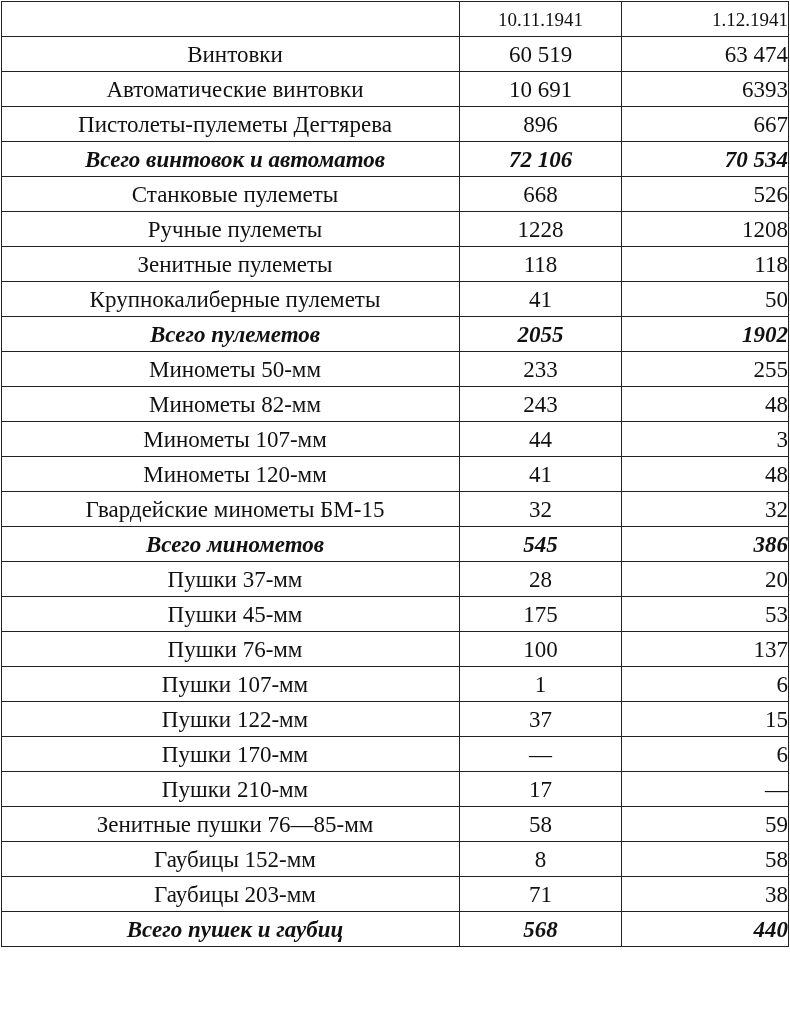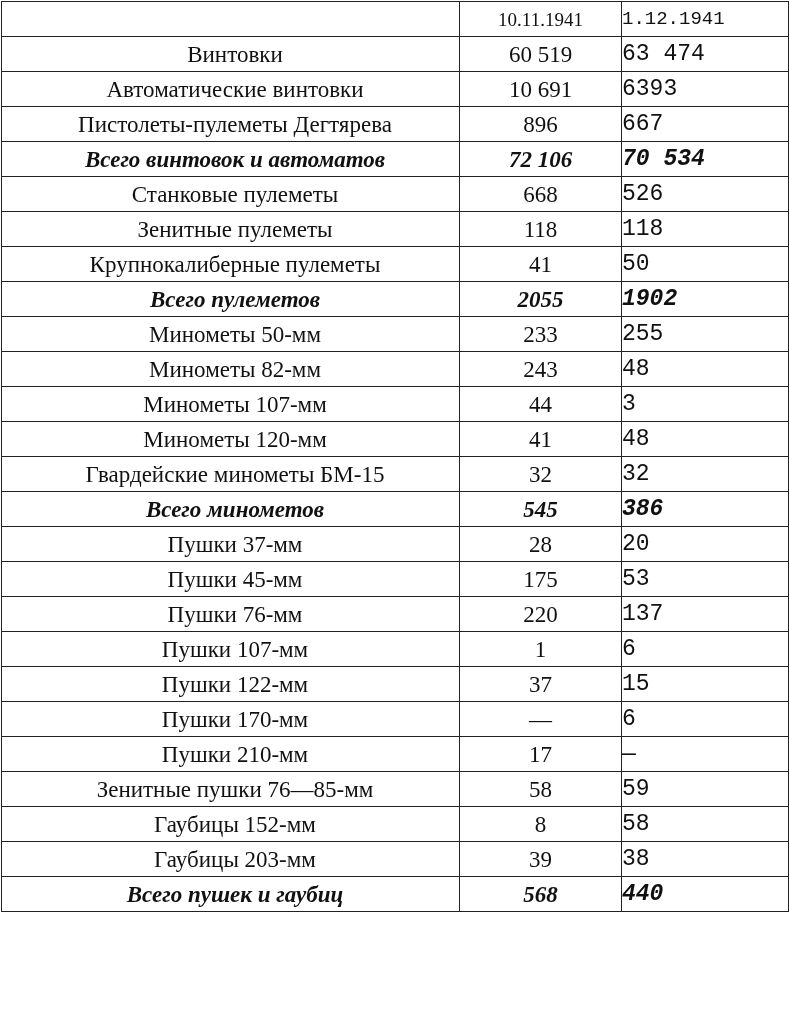--- a/index.html
+++ b/index.html
@@ -11,21 +11,21 @@
     color: #111;
     padding-left: 44px;
   }
   td {
     border: 1.5px solid #222;
     height: 35px; padding: 0; font-size: 23px; line-height: 1;
     box-sizing: border-box;
   }
   td.label { padding-left: 9px; width: 458px; text-align: center; }
   td.num { text-align: center; width: 162px; }
-  td.num2 { text-align: left; font-family: Liberation Mono, monospace; }
+  td.num2 { text-align: right; }
   tr.head td { font-size: 19px; }
   tr.total td { font-weight: bold; font-style: italic; margin-top: 25px; }
 </style>
 </head>
 <body>
 
 <table>
   <tbody id="tbody">
     <tr class="head">
       <td class="label"></td>
@@ -49,20 +49,25 @@
       </tr>
       <tr class="total">
         <td class="label">Всего винтовок и автоматов</td>
         <td class="num">72 106</td>
         <td class="num2">70 534</td>
       </tr>
       <tr>
         <td class="label">Станковые пулеметы</td>
         <td class="num">668</td>
         <td class="num2">526</td>
+      </tr>
+      <tr>
+        <td class="label">Ручные пулеметы</td>
+        <td class="num">1228</td>
+        <td class="num2">1208</td>
       </tr>
       <tr>
         <td class="label">Зенитные пулеметы</td>
         <td class="num">118</td>
         <td class="num2">118</td>
       </tr>
       <tr>
         <td class="label">Крупнокалиберные пулеметы</td>
         <td class="num">41</td>
         <td class="num2">50</td>
@@ -107,21 +112,21 @@
         <td class="num">28</td>
         <td class="num2">20</td>
       </tr>
       <tr>
         <td class="label">Пушки 45-мм</td>
         <td class="num">175</td>
         <td class="num2">53</td>
       </tr>
       <tr>
         <td class="label">Пушки 76-мм</td>
-        <td class="num">220</td>
+        <td class="num">100</td>
         <td class="num2">137</td>
       </tr>
       <tr>
         <td class="label">Пушки 107-мм</td>
         <td class="num">1</td>
         <td class="num2">6</td>
       </tr>
       <tr>
         <td class="label">Пушки 122-мм</td>
         <td class="num">37</td>
@@ -142,21 +147,21 @@
         <td class="num">58</td>
         <td class="num2">59</td>
       </tr>
       <tr>
         <td class="label">Гаубицы 152-мм</td>
         <td class="num">8</td>
         <td class="num2">58</td>
       </tr>
       <tr>
         <td class="label">Гаубицы 203-мм</td>
-        <td class="num">39</td>
+        <td class="num">71</td>
         <td class="num2">38</td>
       </tr>
       <tr class="total">
         <td class="label">Всего пушек и гаубиц</td>
         <td class="num">568</td>
         <td class="num2">440</td>
       </tr>
     </tbody>
 </table>
 

